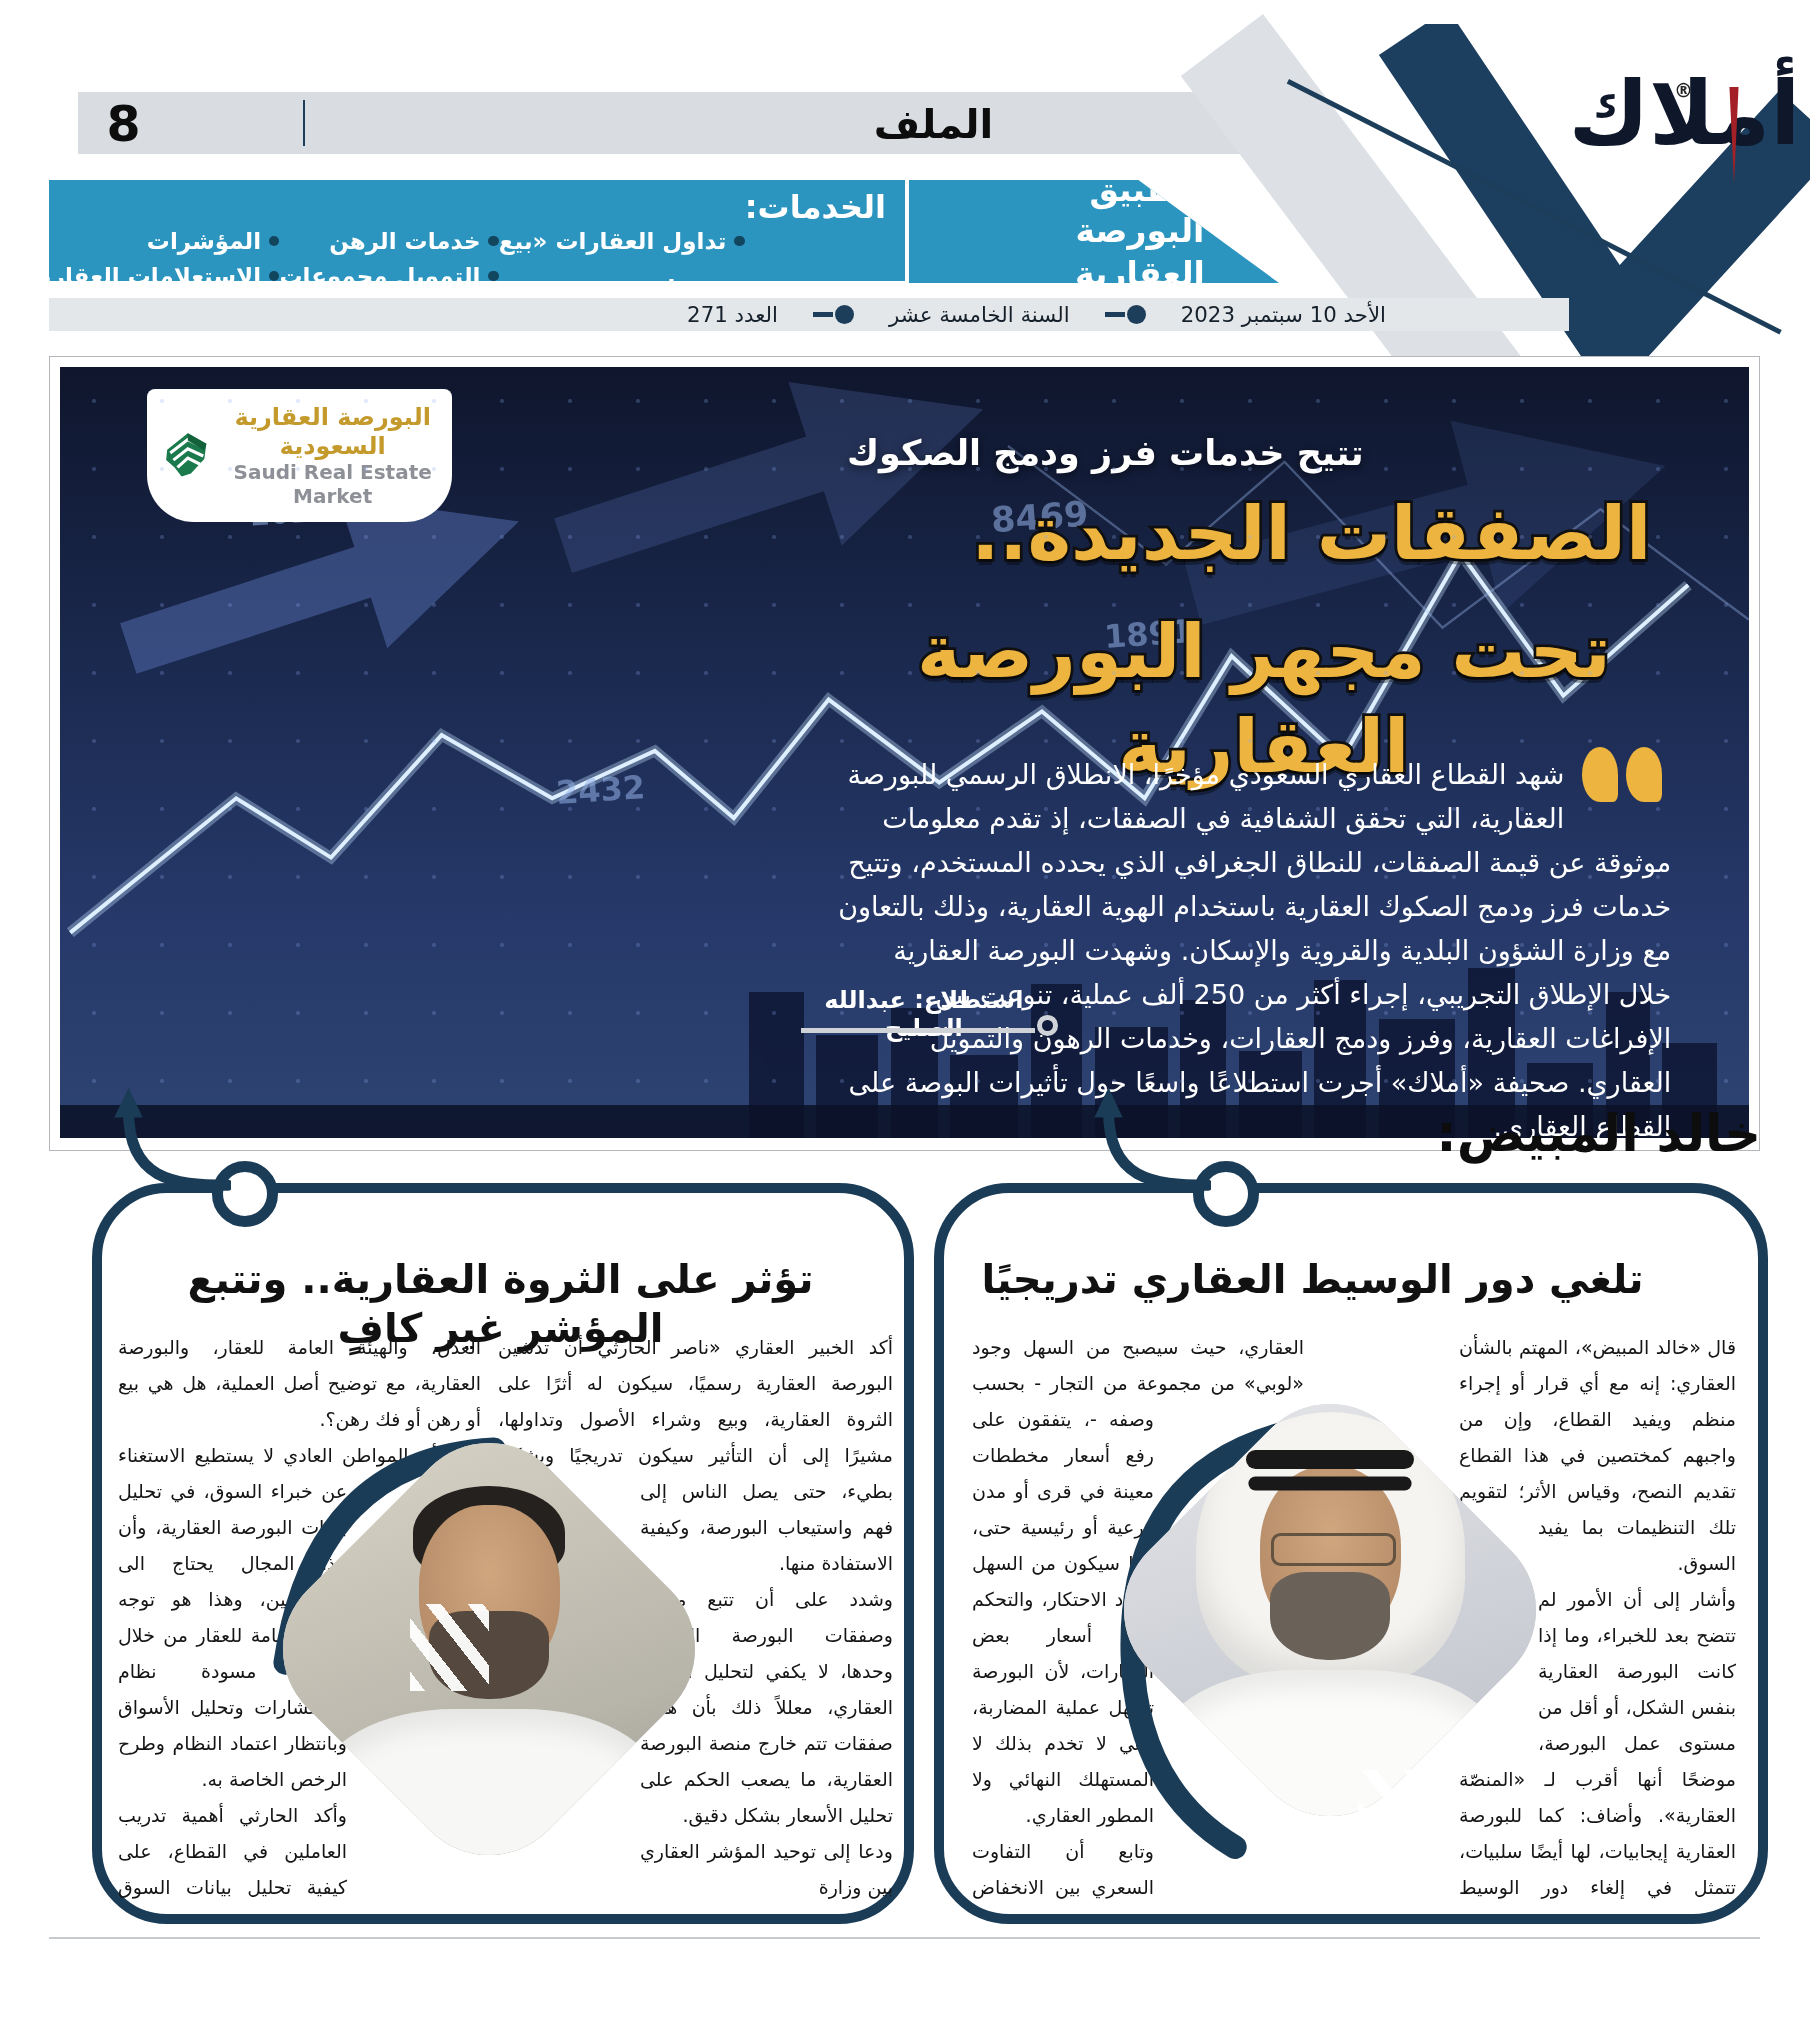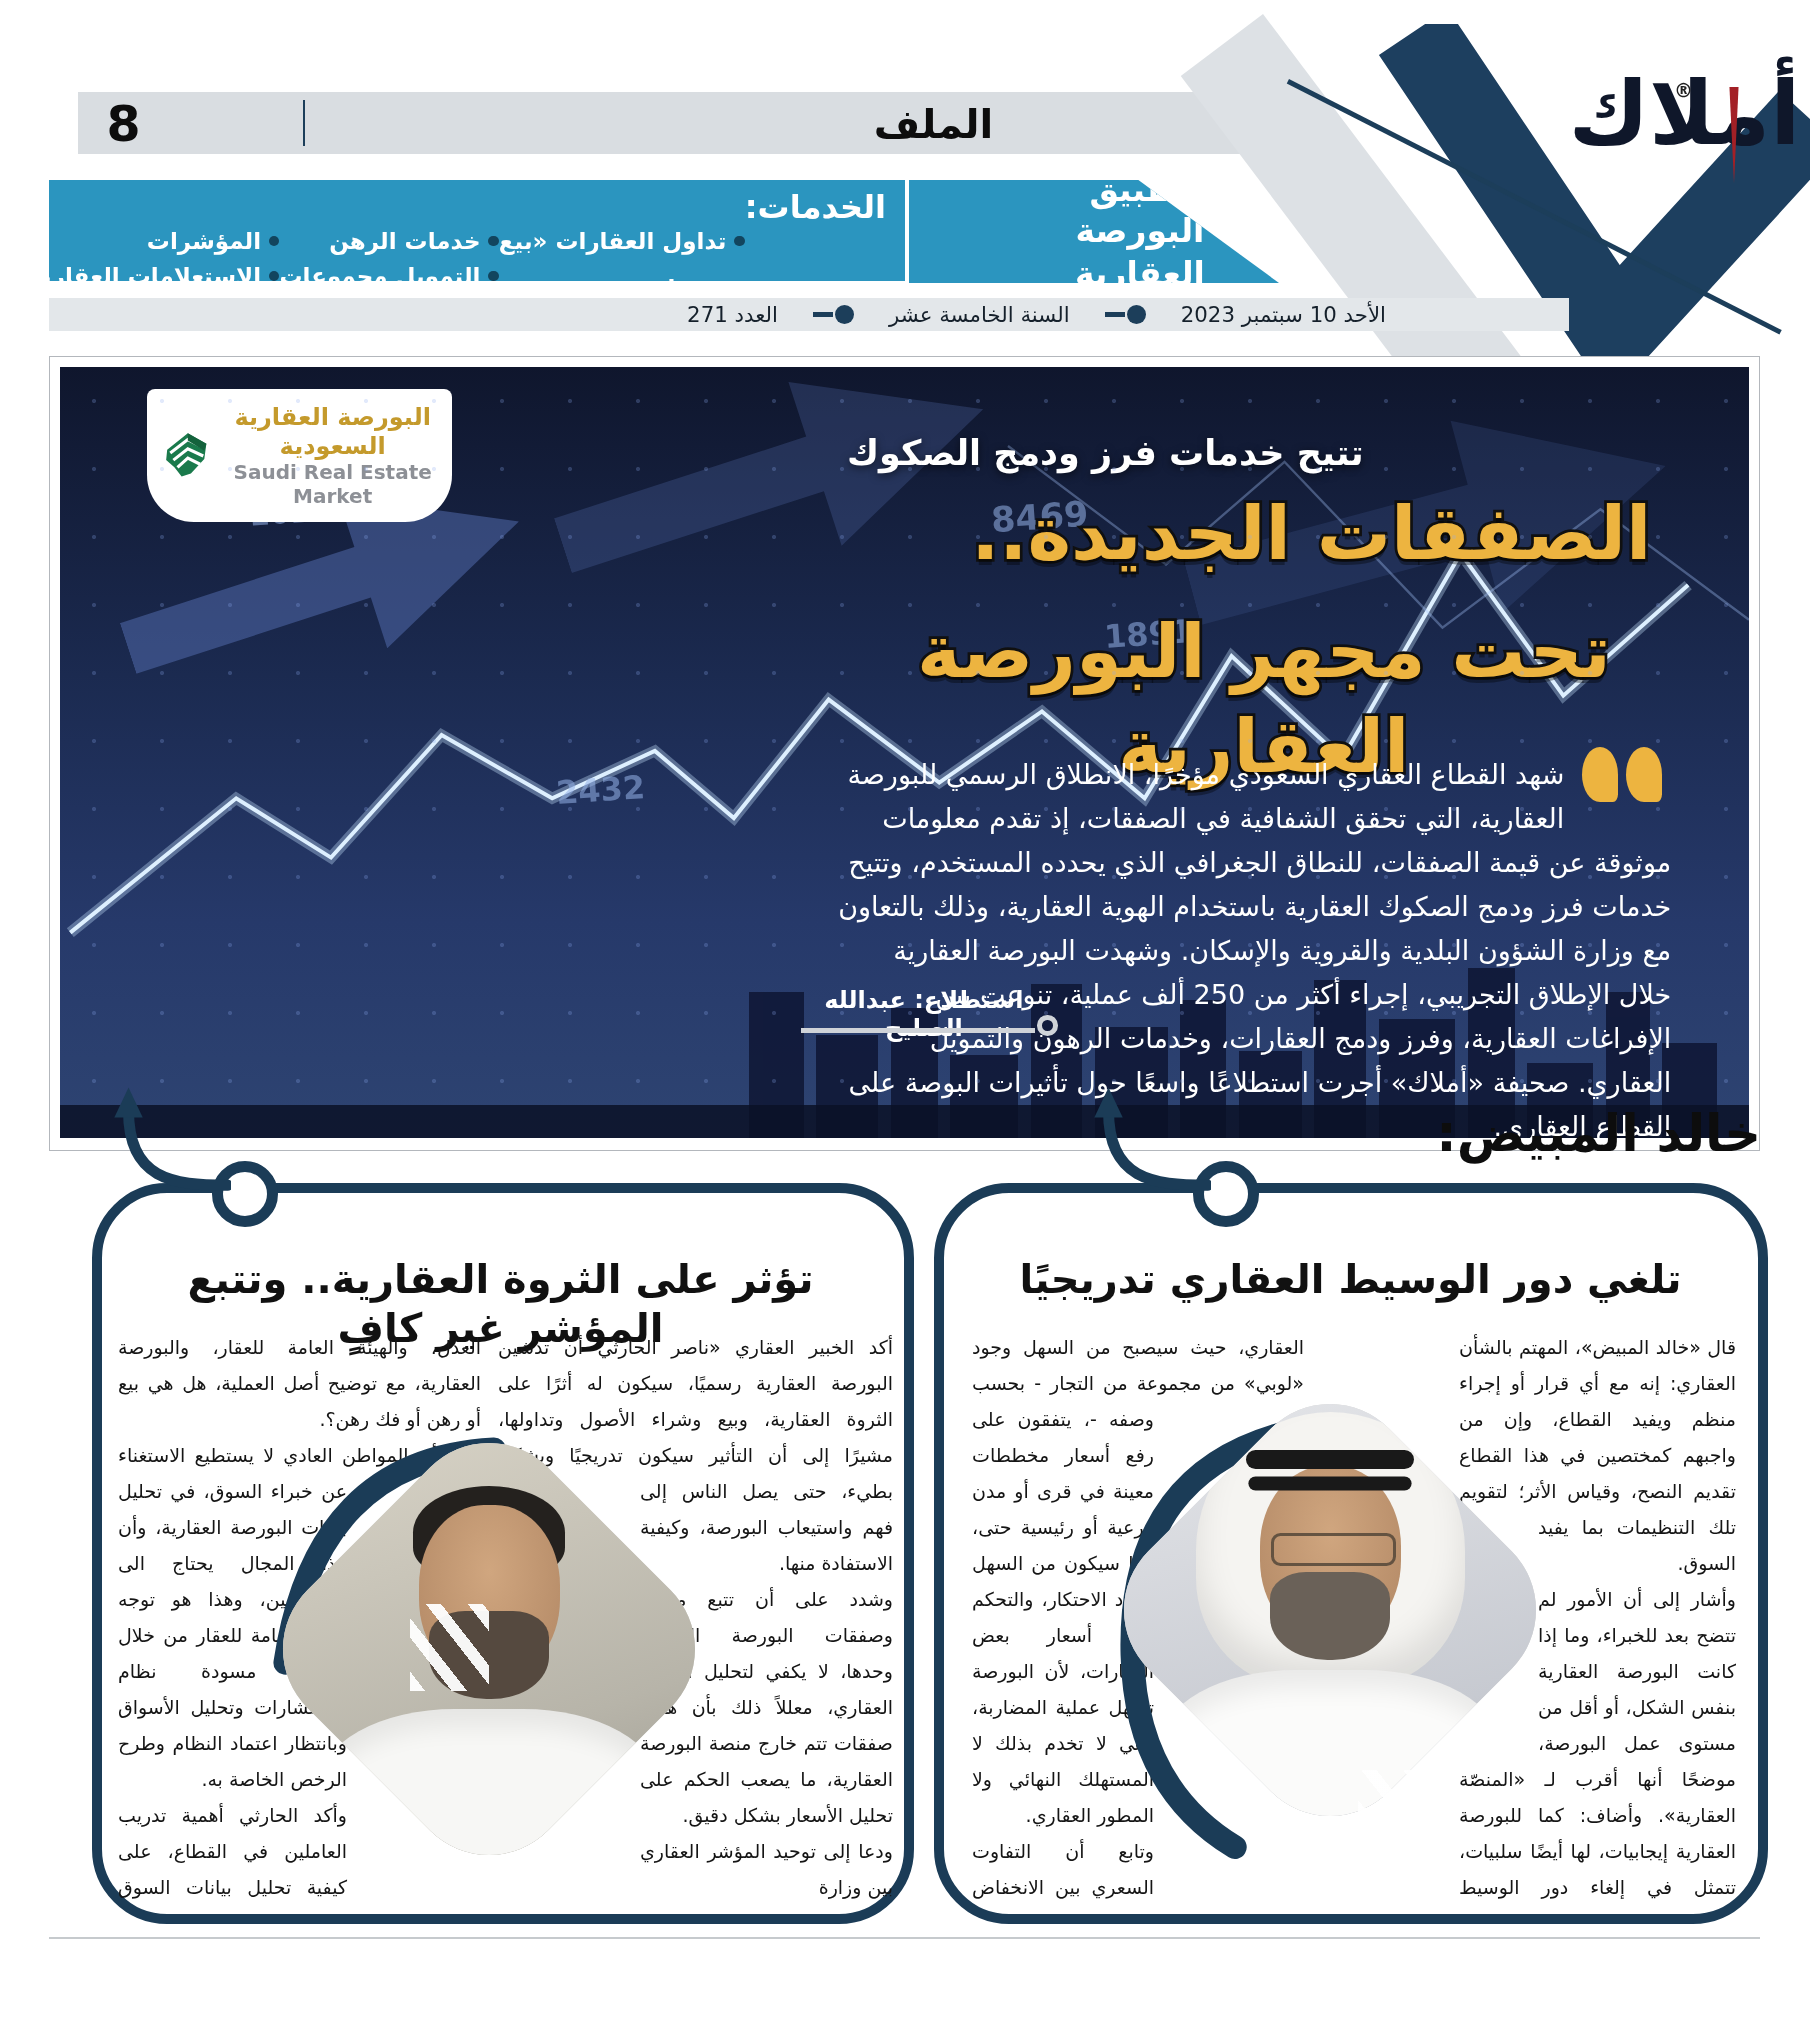--- a/index.html
+++ b/index.html
@@ -254,21 +254,21 @@
     </div>
   </div>
 
   <div class="abs aname" style="right:49px;top:1105px;">خالد المبيض:</div>
   <div class="abs abox" style="left:935px;top:1183px;width:834px;height:741px;"></div>
   <div class="ring" style="left:1194px;top:1161px;"></div>
   <svg class="arrowsvg" style="left:1078px;top:1084px;" viewBox="0 0 170 140">
     <path d="M166,128 C95,128 40,120 40,34" fill="none" stroke="#1b3c57" stroke-width="14" stroke-linecap="round"></path>
     <polygon points="22,42 58,42 40,4" fill="#1b3c57"></polygon>
   </svg>
-  <div class="abs asub" style="left:982px;width:739px;">تلغي دور الوسيط العقاري تدريجيًا</div>
+  <div class="abs asub" style="left:944px;width:739px;">تلغي دور الوسيط العقاري تدريجيًا</div>
 
   <div class="acol" style="left:1460px;top:1293px;width:277px;height:616px;">
     <span class="cutL" style="width:79px;height:407px;shape-outside:inset(190px 0 0 0);"></span><span>قال «خالد المبيض»، المهتم بالشأن العقاري: إنه مع أي قرار أو إجراء منظم ويفيد القطاع، وإن من واجبهم كمختصين في هذا القطاع تقديم النصح، وقياس الأثر؛ لتقويم تلك التنظيمات بما يفيد السوق.
 وأشار إلى أن الأمور لم تتضح بعد للخبراء، وما إذا كانت البورصة العقارية بنفس الشكل، أو أقل من مستوى عمل البورصة، موضحًا أنها أقرب لـ «المنصّة العقارية». وأضاف: كما للبورصة العقارية إيجابيات، لها أيضًا سلبيات، تتمثل في إلغاء دور الوسيط العقاري تدريجيًا، أو على الأقل ستكون منافسة بشكل قوي لدوره، وذلك لكونها من جهة اعتبارية وتشريعية ولديها جميع البيانات والمعلومات، وهذا ما قد لا يستطيع الوسيط العقاري أن ينافسه.
 وذكر أنها ستعزز تأثير المضاربة على السوق</span>
   </div>
   <div class="acol" style="left:973px;top:1293px;width:332px;height:616px;">
     <span class="cutR" style="width:150px;height:553px;shape-outside:inset(99px 0 0 0);"></span><span>العقاري، حيث سيصبح من السهل وجود «لوبي» من مجموعة من التجار - بحسب وصفه -، يتفقون على رفع أسعار مخططات معينة في قرى أو مدن فرعية أو رئيسية حتى، كما سيكون من السهل وجود الاحتكار، والتحكم في أسعار بعض العقارات، لأن البورصة تسهل عملية المضاربة، وهي لا تخدم بذلك لا المستهلك النهائي ولا المطور العقاري.
 وتابع أن التفاوت السعري بين الانخفاض والارتفاع سيكون بشكل سريع، ويسهل التحكم فيها من قبل مجموعات صغيرة من التجار. واختتم بوجود تحدي شرعي يواجه البورصة العقارية، وهو عدم القدرة على معاينة السلعة أو الأرض قبل الشراء، ما قد يؤدي في بعض الحالات إلى وجود الغرر، خاصة لمن يشترون في مناطق بعيدة عنهم، دون معاينتها على الطبيعة، بشكل ينفي الجهالة.</span>
   </div>

